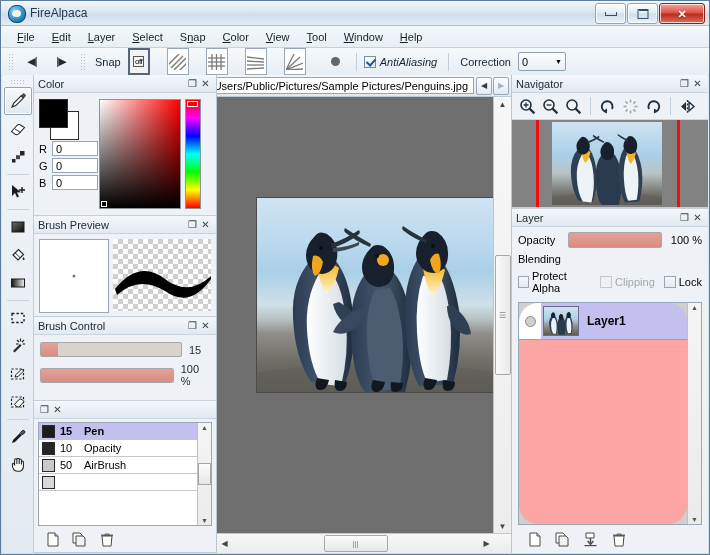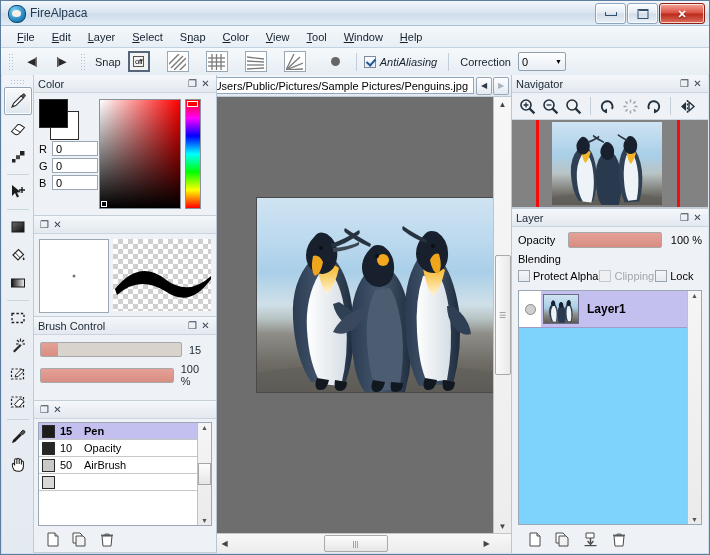--- a/index.html
+++ b/index.html
@@ -44,21 +44,21 @@
   
   .toolbar{height:27px;display:flex;align-items:center;gap:3px;padding:0 4px;
     background:linear-gradient(#f6f9fb,#e6edf4);border-bottom:1px solid #bccbd9;}
   .grip{width:5px;height:18px;margin:0 3px;
     background-image:radial-gradient(#b0bdca 40%,transparent 41%);
     background-size:3px 3px;}
   .tbtn{width:24px;height:20px;border:1px solid transparent;border-radius:2px;
     display:flex;align-items:center;justify-content:center;}
   .nav-arrow{font-size:11px;letter-spacing:-1px;color:#2a2a2a;}
   .tb-label{font-size:11px;padding:0 4px;color:#17232f;}
-  .snapbox{width:22px;height:21px;border:1px solid #9aa7b4;background:#fff;
+  .snapbox{width:22px;height:27px;border:1px solid #9aa7b4;background:#fff;
     display:flex;align-items:center;justify-content:center;margin-right:14px;box-sizing:border-box;}
   .snapbox.sel{border:2px solid #55657a;background:#f3f3f3;}
   .snapoff{font-size:8px;border:1px solid #555;padding:0 1px;letter-spacing:-.5px;}
   .dot{width:9px;height:9px;border-radius:50%;background:#666;}
   .chk{width:12px;height:12px;border:1px solid #7a8c9e;background:linear-gradient(#fff,#e2ecf6);
     display:inline-block;position:relative;vertical-align:-2px;margin-right:4px;box-sizing:border-box;}
   .chk.on::after{content:"";position:absolute;left:3px;top:0px;width:4px;height:7px;
     border:solid #22578f;border-width:0 2px 2px 0;transform:rotate(42deg);}
   .combo{height:19px;min-width:44px;border:1px solid #8fa0b1;border-radius:2px;
     background:linear-gradient(#fdfefe,#e8eef5);display:flex;align-items:center;
@@ -194,29 +194,29 @@
   .guide{position:absolute;top:0;bottom:0;width:3px;background:#f40c0c;}
   .layerbody{padding:5px 6px 4px 6px;}
   .lrow{display:flex;align-items:center;margin-bottom:5px;}
   .lrow>label{width:50px;font-size:11px;}
   .opbar{flex:1;height:14px;border:1px solid #a8a8a8;border-radius:2px;
     background:linear-gradient(#e4a198,#d98d82);}
   .opval{width:40px;text-align:right;font-size:11px;}
   .lcombo{flex:1;height:17px;border:1px solid #8fa0b1;border-radius:2px;
     background:linear-gradient(#fdfefe,#e8eef5);display:flex;align-items:center;
     padding:0 4px;font-size:11px;justify-content:space-between;box-sizing:border-box;}
-  .lchecks{display:flex;align-items:center;gap:1px;margin-top:1px;font-size:11px;}
+  .lchecks{display:flex;align-items:center;gap:9px;margin-top:1px;font-size:11px;}
   .lchecks .cw{display:flex;align-items:center;}
   .lchecks .cw.dis{color:#a2a9b0;}
   .chk2{width:12px;height:12px;border:1px solid #9aa5b0;background:linear-gradient(#f4f7fa,#e4eaf1);
     margin-right:3px;box-sizing:border-box;}
   .chk2.dis{border-color:#c2c8ce;background:#eef0f2;}
   .llist{flex:1;margin:4px 6px 0 6px;border:1px solid #9aa7b4;background:#cfcfcf;
     display:flex;min-height:0;}
-  .llist .rows{flex:1;overflow:hidden;background:#7dd3fc;}
+  .llist .rows{flex:1;overflow:hidden;background:#fca5a5;border-radius:19px;}
   .lyrrow{height:36px;display:flex;align-items:center;background:#c3c0ef;
     border-bottom:1px solid #9f9cc9;}
   .eye{width:22px;display:flex;align-items:center;justify-content:center;background:#fff;height:100%;}
   .eye i{width:9px;height:9px;border-radius:50%;border:1px solid #8a8a8a;background:#cfcfcf;display:block;}
   .lthumb{width:34px;height:28px;border:1px solid #6a6a8a;margin:0 8px 0 2px;position:relative;overflow:hidden;}
   .lname{font-size:12px;font-weight:bold;}
   .lscroll{width:13px;background:linear-gradient(#f5f5f5,#ebebeb);border-left:1px solid #c0c0c0;
     display:flex;flex-direction:column;align-items:center;justify-content:space-between;padding:1px 0;}
   .lfoot{height:28px;display:flex;align-items:center;gap:7px;padding:0 12px;}
   svg{display:block;}
@@ -473,20 +473,21 @@
             <span class="mk"></span>
           </div>
           <div class="hue">
             <span class="mk"></span>
           </div>
         </div>
       </div>
 
       <div class="panel">
         <div class="ph">
+          <span class="t">Brush Preview</span>
           <span class="ic">❐</span>
           <span class="ic">✕</span>
         </div>
         <div class="bpbody">
           <div class="bpwhite">
             <span class="pdot"></span>
           </div>
           <div class="bpstroke">
             <svg width="105" height="72" viewBox="0 0 105 72">
               <path d="M2 50 Q26 20 52 40 Q78 60 103 32 Q80 72 52 52 Q26 36 4 56 Z" fill="#000"></path>

